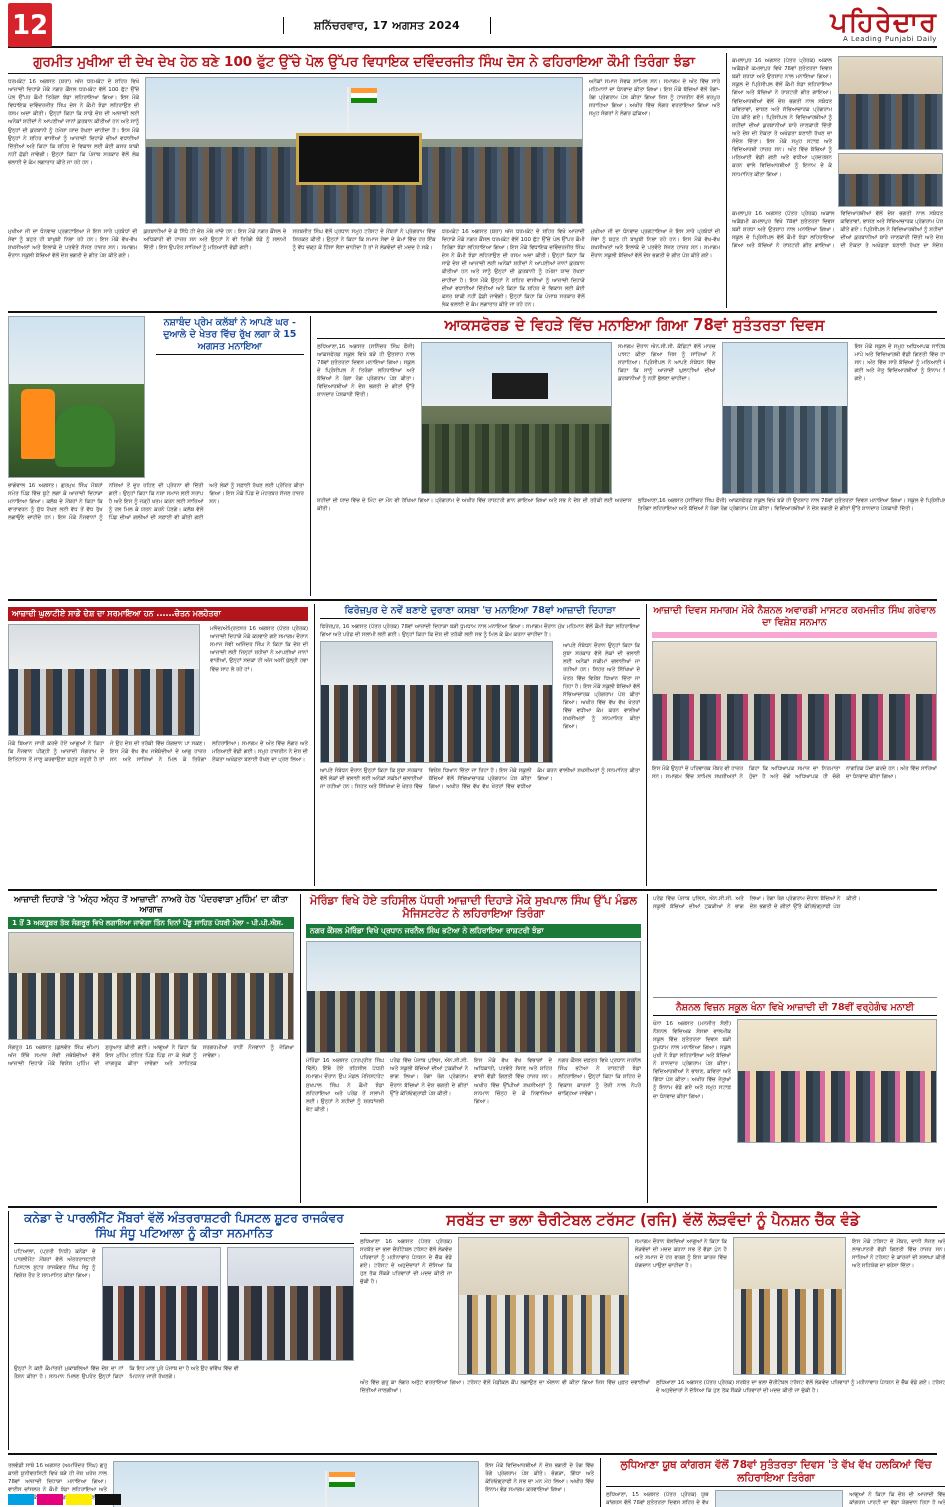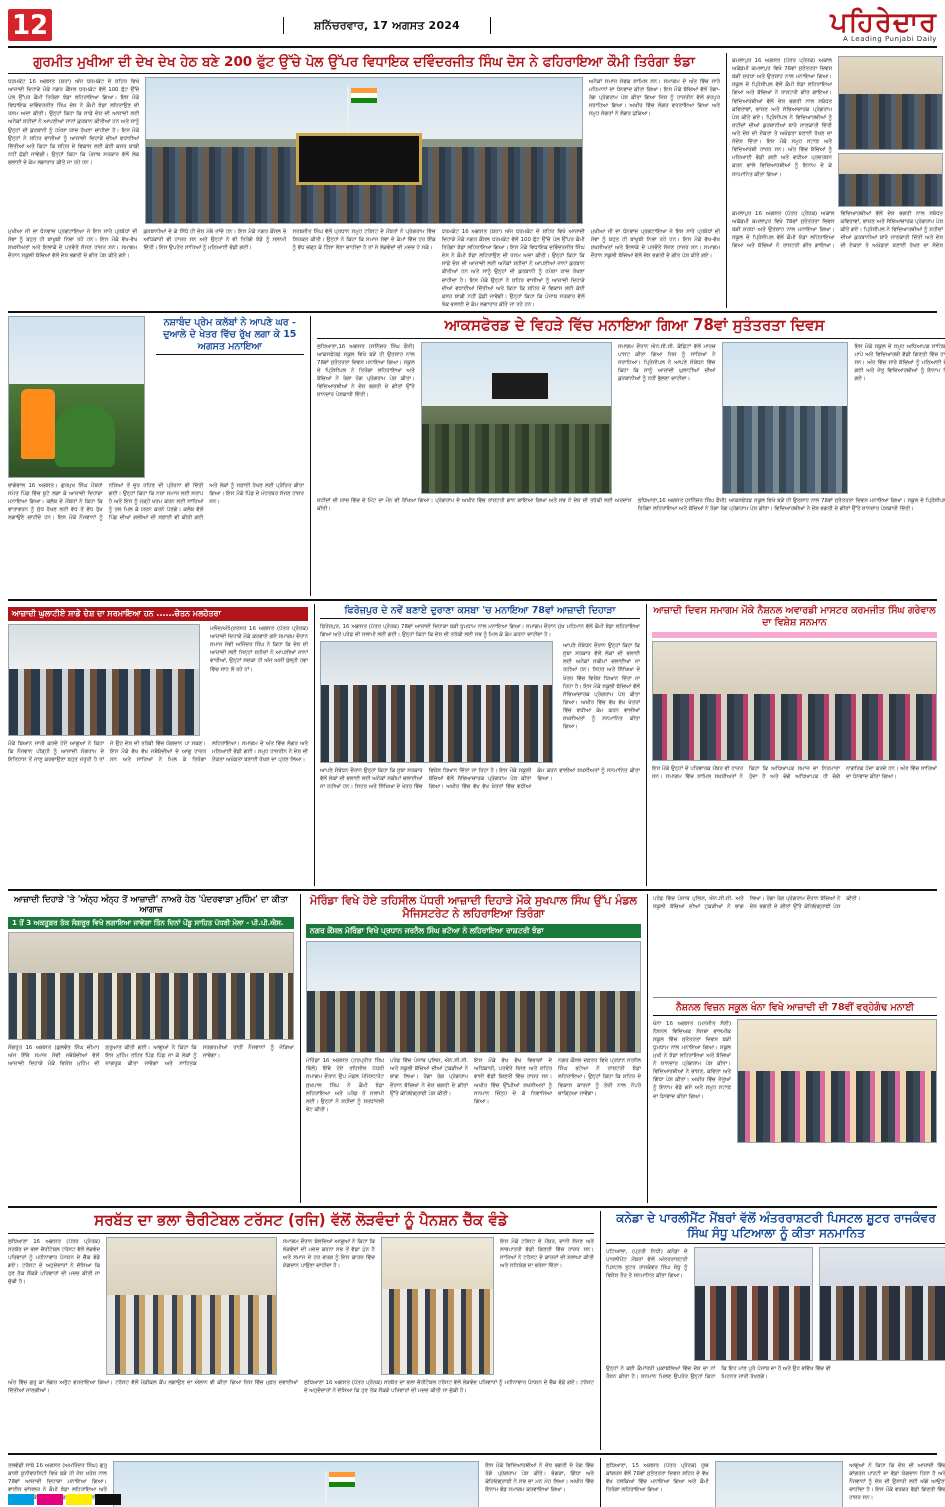--- a/index.html
+++ b/index.html
@@ -1,21 +1,21 @@
 <!DOCTYPE html>
 <html><head>
 <meta charset="utf-8">
 <style>
   html,body{margin:0;padding:0;background:#ffffff;}
   body{width:945px;height:1507px;font-family:"DejaVu Sans","Liberation Sans",sans-serif;color:#111;}
   .page{position:relative;width:945px;height:1507px;box-sizing:border-box;padding:6px 8px 0 8px;background:#fff;}
 
   
   .masthead{display:flex;align-items:center;height:38px;border-bottom:2px solid #111;padding-bottom:2px;}
-  .pageno{width:44px;height:32px;background:#d6232b;color:#fff;font-weight:bold;font-size:26px;display:flex;align-items:center;justify-content:center;border-radius:2px;}
+  .pageno{width:44px;height:44px;background:#d6232b;color:#fff;font-weight:bold;font-size:26px;display:flex;align-items:center;justify-content:center;border-radius:2px;}
   .datebar{flex:1;display:flex;align-items:center;justify-content:center;}
   .datebar .date{font-size:11px;font-weight:bold;letter-spacing:.2px;border-left:1px solid #111;border-right:1px solid #000000;padding:2px 30px;}
   .brand{width:215px;text-align:right;}
   .brand .logo{font-size:27px;font-weight:bold;color:#b3151b;letter-spacing:1px;line-height:1;}
   .brand .tag{font-size:7px;color:#333;letter-spacing:.5px;}
 
   
   .rule{height:2px;background:#111;margin:3px 0;}
   .thin{height:1px;background:#888;margin:3px 0;}
   .hl{font-weight:bold;color:#b3151b;text-align:center;line-height:1.25;}
@@ -55,21 +55,21 @@
     </div>
     <div class="brand">
       <div class="logo">ਪਹਿਰੇਦਾਰ</div>
       <div class="tag">A Leading Punjabi Daily</div>
     </div>
   </div>
 
   <div class="flexrow sec" style="margin-top:5px;">
 
     <div style="width:712px;">
-      <div class="hl" style="font-size:13.5px;border-bottom:1px solid #111;padding-bottom:3px;">ਗੁਰਮੀਤ ਮੁਖੀਆ ਦੀ ਦੇਖ ਦੇਖ ਹੇਠ ਬਣੇ 200 ਫੁੱਟ ਉੱਚੇ ਪੋਲ ਉੱਪਰ ਵਿਧਾਇਕ ਦਵਿੰਦਰਜੀਤ ਸਿੰਘ ਦੋਸ ਨੇ ਫਹਿਰਾਇਆ ਕੌਮੀ ਤਿਰੰਗਾ ਝੰਡਾ</div>
+      <div class="hl" style="font-size:13.5px;border-bottom:1px solid #111;padding-bottom:3px;">ਗੁਰਮੀਤ ਮੁਖੀਆ ਦੀ ਦੇਖ ਦੇਖ ਹੇਠ ਬਣੇ 100 ਫੁੱਟ ਉੱਚੇ ਪੋਲ ਉੱਪਰ ਵਿਧਾਇਕ ਦਵਿੰਦਰਜੀਤ ਸਿੰਘ ਦੋਸ ਨੇ ਫਹਿਰਾਇਆ ਕੌਮੀ ਤਿਰੰਗਾ ਝੰਡਾ</div>
       <div class="flexrow" style="margin-top:3px;">
         <div style="width:132px;" class="body">ਧਰਮਕੋਟ 16 ਅਗਸਤ (ਬਰਾ) ਅੱਜ ਧਰਮਕੋਟ ਦੇ ਸ਼ਹਿਰ ਵਿਖੇ ਆਜ਼ਾਦੀ ਦਿਹਾੜੇ ਮੌਕੇ ਨਗਰ ਕੌਂਸਲ ਧਰਮਕੋਟ ਵੱਲੋਂ 100 ਫੁੱਟ ਉੱਚੇ ਪੋਲ ਉੱਪਰ ਕੌਮੀ ਤਿਰੰਗਾ ਝੰਡਾ ਲਹਿਰਾਇਆ ਗਿਆ। ਇਸ ਮੌਕੇ ਵਿਧਾਇਕ ਦਵਿੰਦਰਜੀਤ ਸਿੰਘ ਦੋਸ ਨੇ ਕੌਮੀ ਝੰਡਾ ਲਹਿਰਾਉਣ ਦੀ ਰਸਮ ਅਦਾ ਕੀਤੀ। ਉਨ੍ਹਾਂ ਕਿਹਾ ਕਿ ਸਾਡੇ ਦੇਸ਼ ਦੀ ਆਜ਼ਾਦੀ ਲਈ ਅਨੇਕਾਂ ਸ਼ਹੀਦਾਂ ਨੇ ਆਪਣੀਆਂ ਜਾਨਾਂ ਕੁਰਬਾਨ ਕੀਤੀਆਂ ਹਨ ਅਤੇ ਸਾਨੂੰ ਉਨ੍ਹਾਂ ਦੀ ਕੁਰਬਾਨੀ ਨੂੰ ਹਮੇਸ਼ਾ ਯਾਦ ਰੱਖਣਾ ਚਾਹੀਦਾ ਹੈ। ਇਸ ਮੌਕੇ ਉਨ੍ਹਾਂ ਨੇ ਸ਼ਹਿਰ ਵਾਸੀਆਂ ਨੂੰ ਆਜ਼ਾਦੀ ਦਿਹਾੜੇ ਦੀਆਂ ਵਧਾਈਆਂ ਦਿੱਤੀਆਂ ਅਤੇ ਕਿਹਾ ਕਿ ਸ਼ਹਿਰ ਦੇ ਵਿਕਾਸ ਲਈ ਕੋਈ ਕਸਰ ਬਾਕੀ ਨਹੀਂ ਛੱਡੀ ਜਾਵੇਗੀ। ਉਨ੍ਹਾਂ ਕਿਹਾ ਕਿ ਪੰਜਾਬ ਸਰਕਾਰ ਵੱਲੋਂ ਲੋਕ ਭਲਾਈ ਦੇ ਕੰਮ ਲਗਾਤਾਰ ਕੀਤੇ ਜਾ ਰਹੇ ਹਨ।</div>
         <div style="width:440px;">
           <div class="photo" style="height:145px;">
             <div class="sky"></div>
               <div class="ground"></div>
             <div class="flagpole"></div>
               <div class="flag"></div>
             <div class="crowd"></div>
             <div style="position:absolute;left:150px;top:55px;width:120px;height:46px;background:#111;border:3px solid #caa94a;"></div>
@@ -245,20 +245,42 @@
             <div class="crowd" style="height:58%;background:repeating-linear-gradient(90deg,#3a4a58 0 7px,#d86aa0 7px 12px,#f0d9b0 12px 18px,#2f3a45 18px 25px);"></div>
           </div>
         </div>
       </div>
     </div>
   </div>
 
   <div class="rule"></div>
 
   <div class="flexrow">
+    <div style="width:340px;border-left:1px solid #111;padding-left:5px;">
+      <div class="hl blue" style="font-size:12px;border-bottom:1px solid #111;padding-bottom:2px;">ਕਨੇਡਾ ਦੇ ਪਾਰਲੀਮੈਂਟ ਮੈਂਬਰਾਂ ਵੱਲੋਂ ਅੰਤਰਰਾਸ਼ਟਰੀ ਪਿਸਟਲ ਸ਼ੂਟਰ ਰਾਜਕੰਵਰ ਸਿੰਘ ਸੰਧੂ ਪਟਿਆਲਾ ਨੂੰ ਕੀਤਾ ਸਨਮਾਨਿਤ</div>
+      <div class="flexrow" style="margin-top:3px;">
+        <div style="width:82px;" class="body">ਪਟਿਆਲਾ, (ਪ੍ਰਤੀ ਨਿਧੀ) ਕਨੇਡਾ ਦੇ ਪਾਰਲੀਮੈਂਟ ਮੈਂਬਰਾਂ ਵੱਲੋਂ ਅੰਤਰਰਾਸ਼ਟਰੀ ਪਿਸਟਲ ਸ਼ੂਟਰ ਰਾਜਕੰਵਰ ਸਿੰਘ ਸੰਧੂ ਨੂੰ ਵਿਸ਼ੇਸ਼ ਤੌਰ ਤੇ ਸਨਮਾਨਿਤ ਕੀਤਾ ਗਿਆ।</div>
+        <div style="width:120px;">
+          <div class="photo indoor" style="height:112px;">
+            <div class="sky" style="background:linear-gradient(#e6e9ef,#d2d8e2);"></div>
+            <div class="ground" style="background:#5f6773;"></div>
+            <div class="crowd" style="height:66%;background:repeating-linear-gradient(90deg,#2c3340 0 10px,#e6e6e6 10px 15px,#7b4a3a 15px 21px);"></div>
+          </div>
+        </div>
+        <div style="width:128px;">
+          <div class="photo indoor" style="height:112px;">
+            <div class="sky" style="background:linear-gradient(#e1e5ec,#cdd3dd);"></div>
+            <div class="ground" style="background:#5a626d;"></div>
+            <div class="crowd" style="height:66%;background:repeating-linear-gradient(90deg,#2a313d 0 11px,#dfe3e8 11px 16px,#6d5546 16px 23px);"></div>
+          </div>
+        </div>
+      </div>
+      <div class="body" style="column-count:3;height:86px;margin-top:3px;">ਉਨ੍ਹਾਂ ਨੇ ਕਈ ਕੌਮਾਂਤਰੀ ਮੁਕਾਬਲਿਆਂ ਵਿੱਚ ਦੇਸ਼ ਦਾ ਨਾਂ ਰੌਸ਼ਨ ਕੀਤਾ ਹੈ। ਸਨਮਾਨ ਮਿਲਣ ਉਪਰੰਤ ਉਨ੍ਹਾਂ ਕਿਹਾ ਕਿ ਇਹ ਮਾਣ ਪੂਰੇ ਪੰਜਾਬ ਦਾ ਹੈ ਅਤੇ ਉਹ ਭਵਿੱਖ ਵਿੱਚ ਵੀ ਮਿਹਨਤ ਜਾਰੀ ਰੱਖਣਗੇ।</div>
+    </div>
+
     <div style="width:586px;">
       <div class="hl" style="font-size:15px;border-bottom:1px solid #111;padding-bottom:3px;">ਸਰਬੱਤ ਦਾ ਭਲਾ ਚੈਰੀਟੇਬਲ ਟਰੱਸਟ (ਰਜਿ) ਵੱਲੋਂ ਲੋੜਵੰਦਾਂ ਨੂੰ ਪੈਨਸ਼ਨ ਚੈੱਕ ਵੰਡੇ</div>
       <div class="flexrow" style="margin-top:3px;">
         <div style="width:96px;" class="body">ਲੁਧਿਆਣਾ 16 ਅਗਸਤ (ਪੱਤਰ ਪ੍ਰੇਰਕ) ਸਰਬੱਤ ਦਾ ਭਲਾ ਚੈਰੀਟੇਬਲ ਟਰੱਸਟ ਵੱਲੋਂ ਲੋੜਵੰਦ ਪਰਿਵਾਰਾਂ ਨੂੰ ਮਹੀਨਾਵਾਰ ਪੈਨਸ਼ਨ ਦੇ ਚੈੱਕ ਵੰਡੇ ਗਏ। ਟਰੱਸਟ ਦੇ ਅਹੁਦੇਦਾਰਾਂ ਨੇ ਦੱਸਿਆ ਕਿ ਹੁਣ ਤੱਕ ਸੈਂਕੜੇ ਪਰਿਵਾਰਾਂ ਦੀ ਮਦਦ ਕੀਤੀ ਜਾ ਚੁੱਕੀ ਹੈ।</div>
         <div style="width:178px;">
           <div class="photo indoor" style="height:136px;">
             <div class="sky" style="background:linear-gradient(#e9e2d2,#d6cdb9);"></div>
             <div class="ground" style="background:#6f6453;"></div>
             <div class="crowd" style="height:58%;background:repeating-linear-gradient(90deg,#e8e6e0 0 8px,#3a4452 8px 13px,#c9a46a 13px 19px);"></div>
           </div>
@@ -271,42 +293,20 @@
             <div class="crowd" style="height:62%;background:repeating-linear-gradient(90deg,#ece9e2 0 7px,#36404c 7px 12px,#b98f58 12px 18px);"></div>
           </div>
         </div>
         <div style="width:98px;" class="body">ਇਸ ਮੌਕੇ ਟਰੱਸਟ ਦੇ ਮੈਂਬਰ, ਦਾਨੀ ਸੱਜਣ ਅਤੇ ਲਾਭਪਾਤਰੀ ਵੱਡੀ ਗਿਣਤੀ ਵਿੱਚ ਹਾਜ਼ਰ ਸਨ। ਸਾਰਿਆਂ ਨੇ ਟਰੱਸਟ ਦੇ ਕਾਰਜਾਂ ਦੀ ਸ਼ਲਾਘਾ ਕੀਤੀ ਅਤੇ ਸਹਿਯੋਗ ਦਾ ਭਰੋਸਾ ਦਿੱਤਾ।</div>
       </div>
       <div class="flexrow" style="margin-top:3px;">
         <div style="width:290px;" class="body">ਅੰਤ ਵਿੱਚ ਗੁਰੂ ਕਾ ਲੰਗਰ ਅਤੁੱਟ ਵਰਤਾਇਆ ਗਿਆ। ਟਰੱਸਟ ਵੱਲੋਂ ਮੈਡੀਕਲ ਕੈਂਪ ਲਗਾਉਣ ਦਾ ਐਲਾਨ ਵੀ ਕੀਤਾ ਗਿਆ ਜਿਸ ਵਿੱਚ ਮੁਫ਼ਤ ਦਵਾਈਆਂ ਦਿੱਤੀਆਂ ਜਾਣਗੀਆਂ।</div>
         <div style="width:290px;" class="body">ਲੁਧਿਆਣਾ 16 ਅਗਸਤ (ਪੱਤਰ ਪ੍ਰੇਰਕ) ਸਰਬੱਤ ਦਾ ਭਲਾ ਚੈਰੀਟੇਬਲ ਟਰੱਸਟ ਵੱਲੋਂ ਲੋੜਵੰਦ ਪਰਿਵਾਰਾਂ ਨੂੰ ਮਹੀਨਾਵਾਰ ਪੈਨਸ਼ਨ ਦੇ ਚੈੱਕ ਵੰਡੇ ਗਏ। ਟਰੱਸਟ ਦੇ ਅਹੁਦੇਦਾਰਾਂ ਨੇ ਦੱਸਿਆ ਕਿ ਹੁਣ ਤੱਕ ਸੈਂਕੜੇ ਪਰਿਵਾਰਾਂ ਦੀ ਮਦਦ ਕੀਤੀ ਜਾ ਚੁੱਕੀ ਹੈ।</div>
       </div>
     </div>
-
-    <div style="width:340px;border-left:1px solid #111;padding-left:5px;">
-      <div class="hl blue" style="font-size:12px;border-bottom:1px solid #111;padding-bottom:2px;">ਕਨੇਡਾ ਦੇ ਪਾਰਲੀਮੈਂਟ ਮੈਂਬਰਾਂ ਵੱਲੋਂ ਅੰਤਰਰਾਸ਼ਟਰੀ ਪਿਸਟਲ ਸ਼ੂਟਰ ਰਾਜਕੰਵਰ ਸਿੰਘ ਸੰਧੂ ਪਟਿਆਲਾ ਨੂੰ ਕੀਤਾ ਸਨਮਾਨਿਤ</div>
-      <div class="flexrow" style="margin-top:3px;">
-        <div style="width:82px;" class="body">ਪਟਿਆਲਾ, (ਪ੍ਰਤੀ ਨਿਧੀ) ਕਨੇਡਾ ਦੇ ਪਾਰਲੀਮੈਂਟ ਮੈਂਬਰਾਂ ਵੱਲੋਂ ਅੰਤਰਰਾਸ਼ਟਰੀ ਪਿਸਟਲ ਸ਼ੂਟਰ ਰਾਜਕੰਵਰ ਸਿੰਘ ਸੰਧੂ ਨੂੰ ਵਿਸ਼ੇਸ਼ ਤੌਰ ਤੇ ਸਨਮਾਨਿਤ ਕੀਤਾ ਗਿਆ।</div>
-        <div style="width:120px;">
-          <div class="photo indoor" style="height:112px;">
-            <div class="sky" style="background:linear-gradient(#e6e9ef,#d2d8e2);"></div>
-            <div class="ground" style="background:#5f6773;"></div>
-            <div class="crowd" style="height:66%;background:repeating-linear-gradient(90deg,#2c3340 0 10px,#e6e6e6 10px 15px,#7b4a3a 15px 21px);"></div>
-          </div>
-        </div>
-        <div style="width:128px;">
-          <div class="photo indoor" style="height:112px;">
-            <div class="sky" style="background:linear-gradient(#e1e5ec,#cdd3dd);"></div>
-            <div class="ground" style="background:#5a626d;"></div>
-            <div class="crowd" style="height:66%;background:repeating-linear-gradient(90deg,#2a313d 0 11px,#dfe3e8 11px 16px,#6d5546 16px 23px);"></div>
-          </div>
-        </div>
-      </div>
-      <div class="body" style="column-count:3;height:86px;margin-top:3px;">ਉਨ੍ਹਾਂ ਨੇ ਕਈ ਕੌਮਾਂਤਰੀ ਮੁਕਾਬਲਿਆਂ ਵਿੱਚ ਦੇਸ਼ ਦਾ ਨਾਂ ਰੌਸ਼ਨ ਕੀਤਾ ਹੈ। ਸਨਮਾਨ ਮਿਲਣ ਉਪਰੰਤ ਉਨ੍ਹਾਂ ਕਿਹਾ ਕਿ ਇਹ ਮਾਣ ਪੂਰੇ ਪੰਜਾਬ ਦਾ ਹੈ ਅਤੇ ਉਹ ਭਵਿੱਖ ਵਿੱਚ ਵੀ ਮਿਹਨਤ ਜਾਰੀ ਰੱਖਣਗੇ।</div>
-    </div>
   </div>
 
   <div class="rule"></div>
 
   <div class="flexrow">
     <div style="width:586px;">
       <div class="flexrow" style="margin-top:3px;">
         <div style="width:100px;" class="body">ਤਲਵੰਡੀ ਸਾਬੋ 16 ਅਗਸਤ (ਅਮਰਿੰਦਰ ਸਿੰਘ) ਗੁਰੂ ਕਾਸ਼ੀ ਯੂਨੀਵਰਸਿਟੀ ਵਿਖੇ ਬੜੇ ਹੀ ਜੋਸ਼ ਖ਼ਰੋਸ਼ ਨਾਲ 78ਵਾਂ ਆਜ਼ਾਦੀ ਦਿਹਾੜਾ ਮਨਾਇਆ ਗਿਆ। ਵਾਈਸ ਚਾਂਸਲਰ ਨੇ ਕੌਮੀ ਝੰਡਾ ਲਹਿਰਾਇਆ ਅਤੇ ਐਨ.ਸੀ.ਸੀ. ਕੈਡਿਟਾਂ ਦੀ ਪਰੇਡ ਤੋਂ ਸਲਾਮੀ ਲਈ।</div>
         <div style="width:370px;">
           <div class="photo green" style="height:150px;">
@@ -315,20 +315,21 @@
             <div class="flagpole" style="left:58%;height:55%;"></div>
             <div class="flag" style="left:59%;"></div>
 
           </div>
         </div>
         <div style="width:110px;" class="body">ਇਸ ਮੌਕੇ ਵਿਦਿਆਰਥੀਆਂ ਨੇ ਦੇਸ਼ ਭਗਤੀ ਦੇ ਰੰਗ ਵਿੱਚ ਰੰਗੇ ਪ੍ਰੋਗਰਾਮ ਪੇਸ਼ ਕੀਤੇ। ਭੰਗੜਾ, ਗਿੱਧਾ ਅਤੇ ਕੋਰਿਓਗ੍ਰਾਫੀ ਨੇ ਸਭ ਦਾ ਮਨ ਮੋਹ ਲਿਆ। ਅਖੀਰ ਵਿੱਚ ਇਨਾਮ ਵੰਡ ਸਮਾਗਮ ਕਰਵਾਇਆ ਗਿਆ।</div>
       </div>
     </div>
 
     <div style="width:340px;border-left:1px solid #111;padding-left:5px;">
+      <div class="hl" style="font-size:10.5px;border-bottom:1px solid #111;padding-bottom:2px;">ਲੁਧਿਆਣਾ ਯੂਥ ਕਾਂਗਰਸ ਵੱਲੋਂ 78ਵਾਂ ਸੁਤੰਤਰਤਾ ਦਿਵਸ 'ਤੇ ਵੱਖ ਵੱਖ ਹਲਕਿਆਂ ਵਿੱਚ ਲਹਿਰਾਇਆ ਤਿਰੰਗਾ</div>
       <div class="flexrow" style="margin-top:3px;">
         <div style="width:104px;" class="body">ਲੁਧਿਆਣਾ, 15 ਅਗਸਤ (ਪੱਤਰ ਪ੍ਰੇਰਕ) ਯੂਥ ਕਾਂਗਰਸ ਵੱਲੋਂ 78ਵਾਂ ਸੁਤੰਤਰਤਾ ਦਿਵਸ ਸ਼ਹਿਰ ਦੇ ਵੱਖ ਵੱਖ ਹਲਕਿਆਂ ਵਿੱਚ ਮਨਾਇਆ ਗਿਆ ਅਤੇ ਕੌਮੀ ਤਿਰੰਗਾ ਲਹਿਰਾਇਆ ਗਿਆ।</div>
         <div style="width:130px;">
           <div class="photo" style="height:140px;">
             <div class="sky" style="background:linear-gradient(#d5e3ec,#eaf1f4);height:40%;"></div>
 
           </div>
         </div>
         <div style="width:98px;" class="body">ਆਗੂਆਂ ਨੇ ਕਿਹਾ ਕਿ ਦੇਸ਼ ਦੀ ਆਜ਼ਾਦੀ ਵਿੱਚ ਕਾਂਗਰਸ ਪਾਰਟੀ ਦਾ ਵੱਡਾ ਯੋਗਦਾਨ ਰਿਹਾ ਹੈ ਅਤੇ ਨੌਜਵਾਨਾਂ ਨੂੰ ਦੇਸ਼ ਦੀ ਉਸਾਰੀ ਲਈ ਅੱਗੇ ਆਉਣਾ ਚਾਹੀਦਾ ਹੈ। ਇਸ ਮੌਕੇ ਵਰਕਰ ਵੱਡੀ ਗਿਣਤੀ ਵਿੱਚ ਹਾਜ਼ਰ ਸਨ।</div>
       </div>

